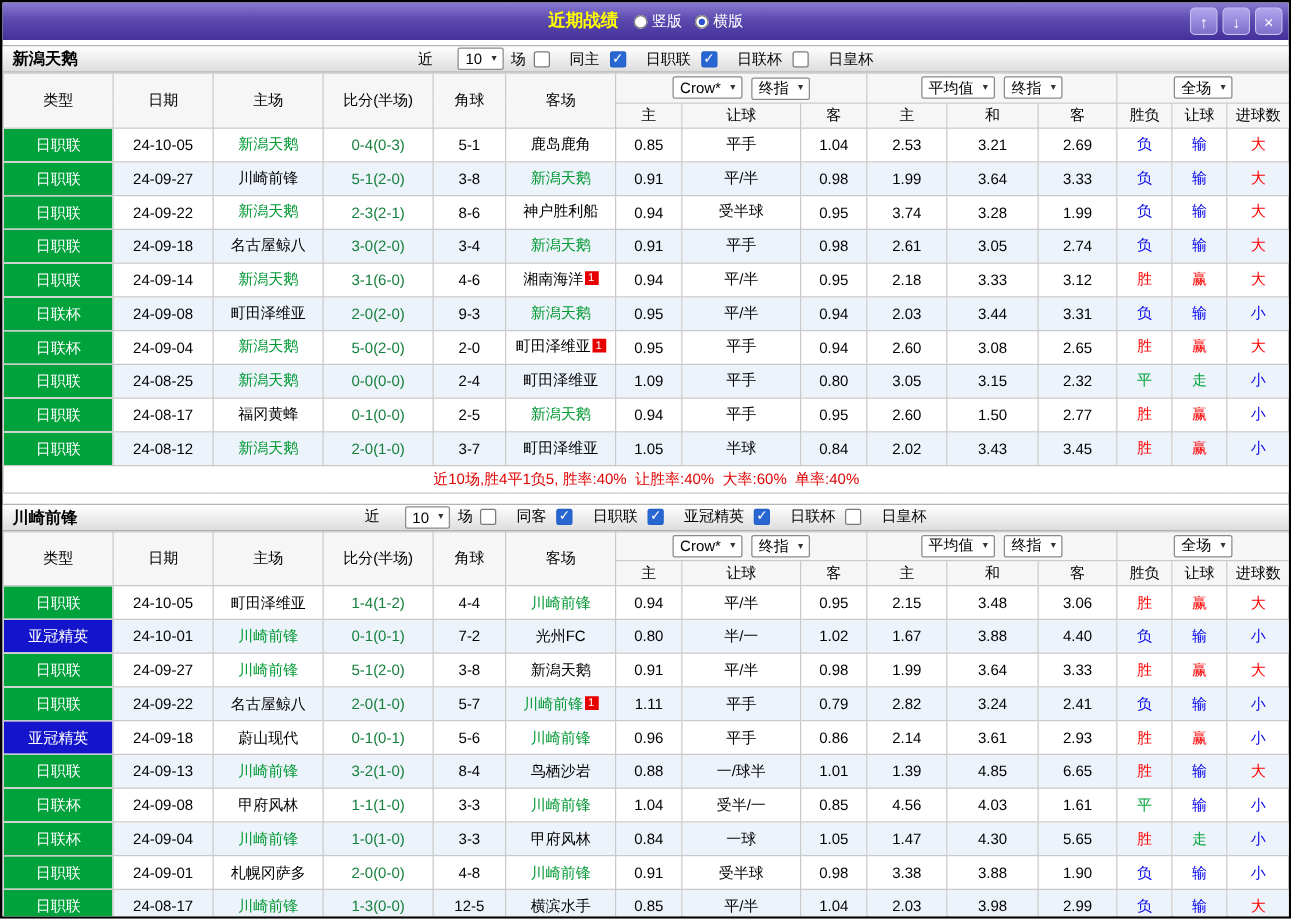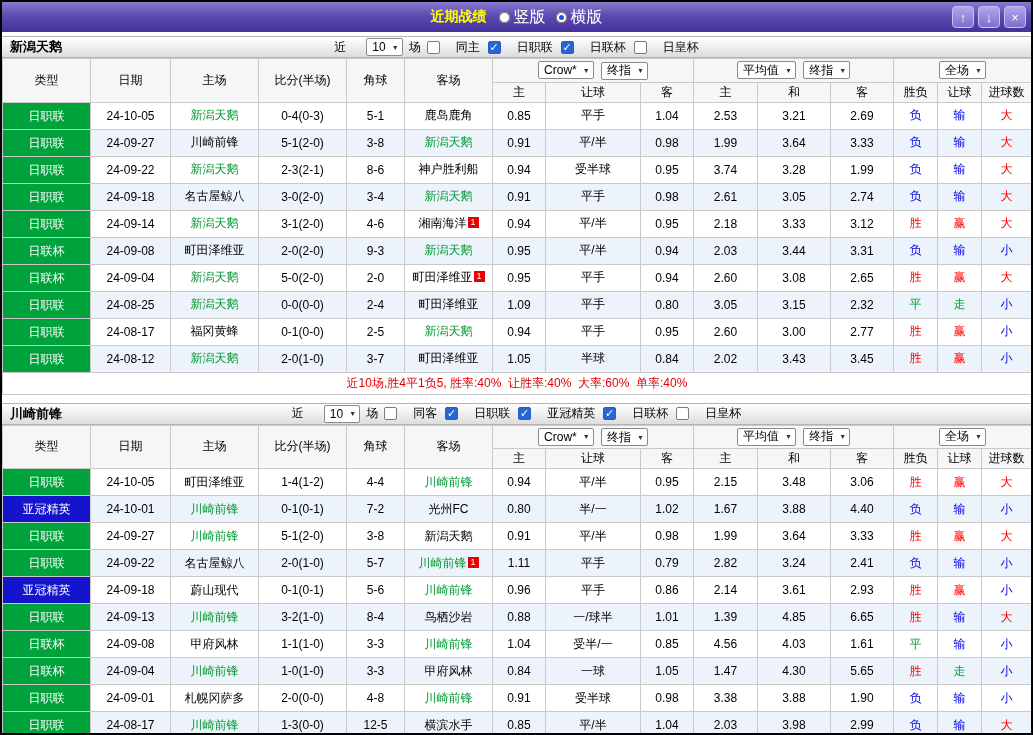--- a/index.html
+++ b/index.html
@@ -4,21 +4,21 @@
 <style>
   * { box-sizing: border-box; margin: 0; padding: 0; }
   html, body { width: 1033px; height: 735px; }
   body { font-family: "Liberation Sans", "DejaVu Sans", sans-serif; background: #fff; }
   .window { width: 1033px; height: 735px; border: 2px solid #000000; background: #fff; overflow: hidden; }
 
   
   .titlebar { height: 30px; background: linear-gradient(180deg, #8a7ad0 0%, #5d4bb0 45%, #44309a 100%); position: relative; display: flex; align-items: center; }
   .title-group { position: absolute; left: 0; right: 0; display: flex; justify-content: center; align-items: center; gap: 12px; }
   .title { color: #ffff00; font-weight: bold; font-size: 14px; }
-  .radio-item { display: inline-flex; align-items: center; gap: 4px; color: #fff; font-size: 16px; cursor: pointer; }
+  .radio-item { display: inline-flex; align-items: center; gap: 4px; color: #fff; font-size: 12px; cursor: pointer; }
   .radio { width: 11px; height: 11px; border-radius: 50%; background: #fff; box-shadow: inset 0 0 0 1px #777; position: relative; }
   .radio.selected::after { content: ""; position: absolute; inset: 3px; border-radius: 50%; background: #2a4fd0; }
   .win-btns { position: absolute; right: 5px; top: 4px; display: flex; gap: 4px; }
   .win-btn { width: 22px; height: 22px; border-radius: 4px; background: linear-gradient(180deg, #b1a5ee 0%, #7e6ecb 100%); border: 1px solid #c9c1f2; color: #fff; font-size: 13px; display: flex; align-items: center; justify-content: center; cursor: pointer; }
 
   
   #sections .section:first-child { margin-top: 4px; }
   #sections .section + .section { margin-top: 8px; }
   .sec-header { height: 22px; background: linear-gradient(180deg, #ffffff 0%, #dddddd 100%); border-top: 1px solid #b3b3b3; border-bottom: 1px solid #b3b3b3; position: relative; display: flex; align-items: center; font-size: 12px; }
   .sec-team { position: absolute; left: 8px; font-weight: bold; font-size: 13px; color: #000; }
@@ -39,21 +39,21 @@
   thead tr.hd-sub th { height: 20px; }
   .sel-cell { padding: 2px 0; }
   .sel-cell .sel { margin: 0 2px; }
   tbody td { height: 26px; }
   tbody tr:nth-child(even) { background: #edf3fb; }
   .c-type { padding: 0; }
   .type-badge { height: 26px; line-height: 26px; width: 100%; color: #fff; font-size: 12px; }
   .t-green { background: #00a23c; }
   .t-blue { background: #1414cc; }
   .txt-team { color: #009933; }
-  .txt-score { color: #000000; }
+  .txt-score { color: #15803d; }
   .team-cell { cursor: pointer; }
   .card { display: inline-block; min-width: 11px; height: 11px; line-height: 11px; background: #e80000; color: #fff; font-size: 9px; text-align: center; margin-left: 1px; vertical-align: 2px; }
   .res-red { color: #ff0000; }
   .res-green { color: #00a23c; }
   .res-blue { color: #0000e8; }
   tfoot td { height: 22px; color: #e00000; background: #fff; white-space: pre; }
 </style>
 </head>
 <body>
 
@@ -254,21 +254,21 @@
     <td class="res-blue">输</td>
     <td class="res-red">大</td>
   </tr>
 
   <tr>
     <td class="c-type">
                 <div class="type-badge t-green">日职联</div>
               </td>
     <td>24-09-14</td>
     <td class="team-cell"><span class="txt-team">新潟天鹅</span></td>
-    <td class="txt-score">3-1(2-0)</td>
+    <td class="txt-score">3-1(6-0)</td>
     <td>4-6</td>
     <td class="team-cell"><span>湘南海洋</span><span class="card">1</span></td>
     <td>0.94</td>
     <td>平/半</td>
     <td>0.95</td>
     <td>2.18</td>
     <td>3.33</td>
     <td>3.12</td>
     <td class="res-red">胜</td>
     <td class="res-red">赢</td>
@@ -341,21 +341,21 @@
               </td>
     <td>24-08-17</td>
     <td class="team-cell"><span>福冈黄蜂</span></td>
     <td class="txt-score">0-1(0-0)</td>
     <td>2-5</td>
     <td class="team-cell"><span class="txt-team">新潟天鹅</span></td>
     <td>0.94</td>
     <td>平手</td>
     <td>0.95</td>
     <td>2.60</td>
-    <td>3.00</td>
+    <td>1.50</td>
     <td>2.77</td>
     <td class="res-red">胜</td>
     <td class="res-red">赢</td>
     <td class="res-blue">小</td>
   </tr>
 
   <tr>
     <td class="c-type">
                 <div class="type-badge t-green">日职联</div>
               </td>

